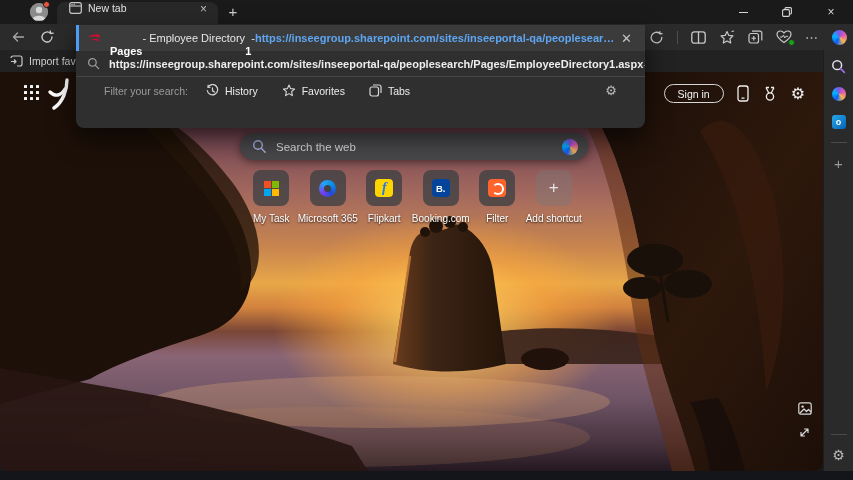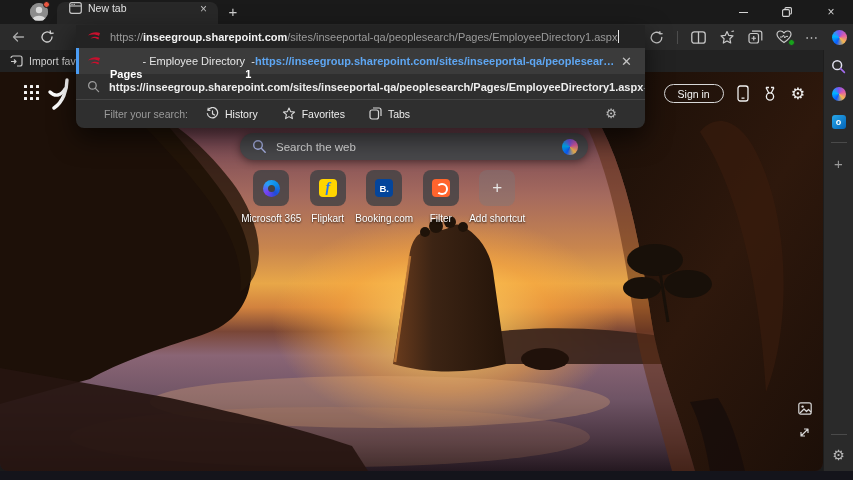--- a/index.html
+++ b/index.html
@@ -328,20 +328,31 @@
         <circle cx="6" cy="6" r="4.3" fill="none" stroke="#aab4e8" stroke-width="1.4"></circle>
         <line x1="9.3" y1="9.3" x2="13.2" y2="13.2" stroke="#aab4e8" stroke-width="1.4" stroke-linecap="round"></line>
       </svg>
       <input type="text" placeholder="Search the web" style="">
       <span class="copilot-orb" style="width:16px;height:16px"></span>
     </div>
 
     <div class="shortcuts">
       <div class="shortcut">
         <div class="tile">
+            <div class="ms-grid">
+          <i style="background:#f25022"></i>
+              <i style="background:#7fba00"></i>
+              <i style="background:#00a4ef"></i>
+              <i style="background:#ffb900"></i>
+        </div>
+          </div>
+        <div class="shortcut-label">My Task</div>
+      </div>
+      <div class="shortcut">
+        <div class="tile">
             <div class="m365-ring"></div>
           </div>
         <div class="shortcut-label">Microsoft 365</div>
       </div>
       <div class="shortcut">
         <div class="tile">
             <div class="flip-tile">
               <span>f</span>
             </div>
           </div>
@@ -407,32 +418,20 @@
         <span class="sb-plus">+</span>
       </div>
     <div class="sb-spacer"></div>
     <div class="sb-divider"></div>
     <div class="sb-item" style="margin-bottom:2px">
         <span class="gear-glyph">⚙</span>
       </div>
   </div>
 
   <div class="dropdown">
-    <div class="omni-row row-input">
-      <span class="fav-red">
-        <svg width="14" height="11" viewBox="0 0 14 11">
-          <path d="M13 2 C9 0.5 4 1.5 1 4.5 C5 3 9 3.2 12 5" fill="#c8102e"></path>
-          <path d="M12 6.5 C9 5 5.5 5.5 3.5 7.5 C6.5 6.5 9.5 7 11.5 8.5" fill="#c8102e"></path>
-        </svg>
-      </span>
-      <span class="u-scheme">https://</span>
-        <span class="u-domain">inseegroup.sharepoint.com</span>
-        <span class="u-path">/sites/inseeportal-qa/peoplesearch/Pages/EmployeeDirectory1.aspx</span>
-        <span class="caret"></span>
-    </div>
 
     <div class="omni-row row-sel">
       <span class="fav-red">
         <svg width="14" height="11" viewBox="0 0 14 11">
           <path d="M13 2 C9 0.5 4 1.5 1 4.5 C5 3 9 3.2 12 5" fill="#c8102e"></path>
           <path d="M12 6.5 C9 5 5.5 5.5 3.5 7.5 C6.5 6.5 9.5 7 11.5 8.5" fill="#c8102e"></path>
         </svg>
       </span>
       <span class="s-bold">Pages</span>
         <span class="s-text"> - Employee Directory</span>

